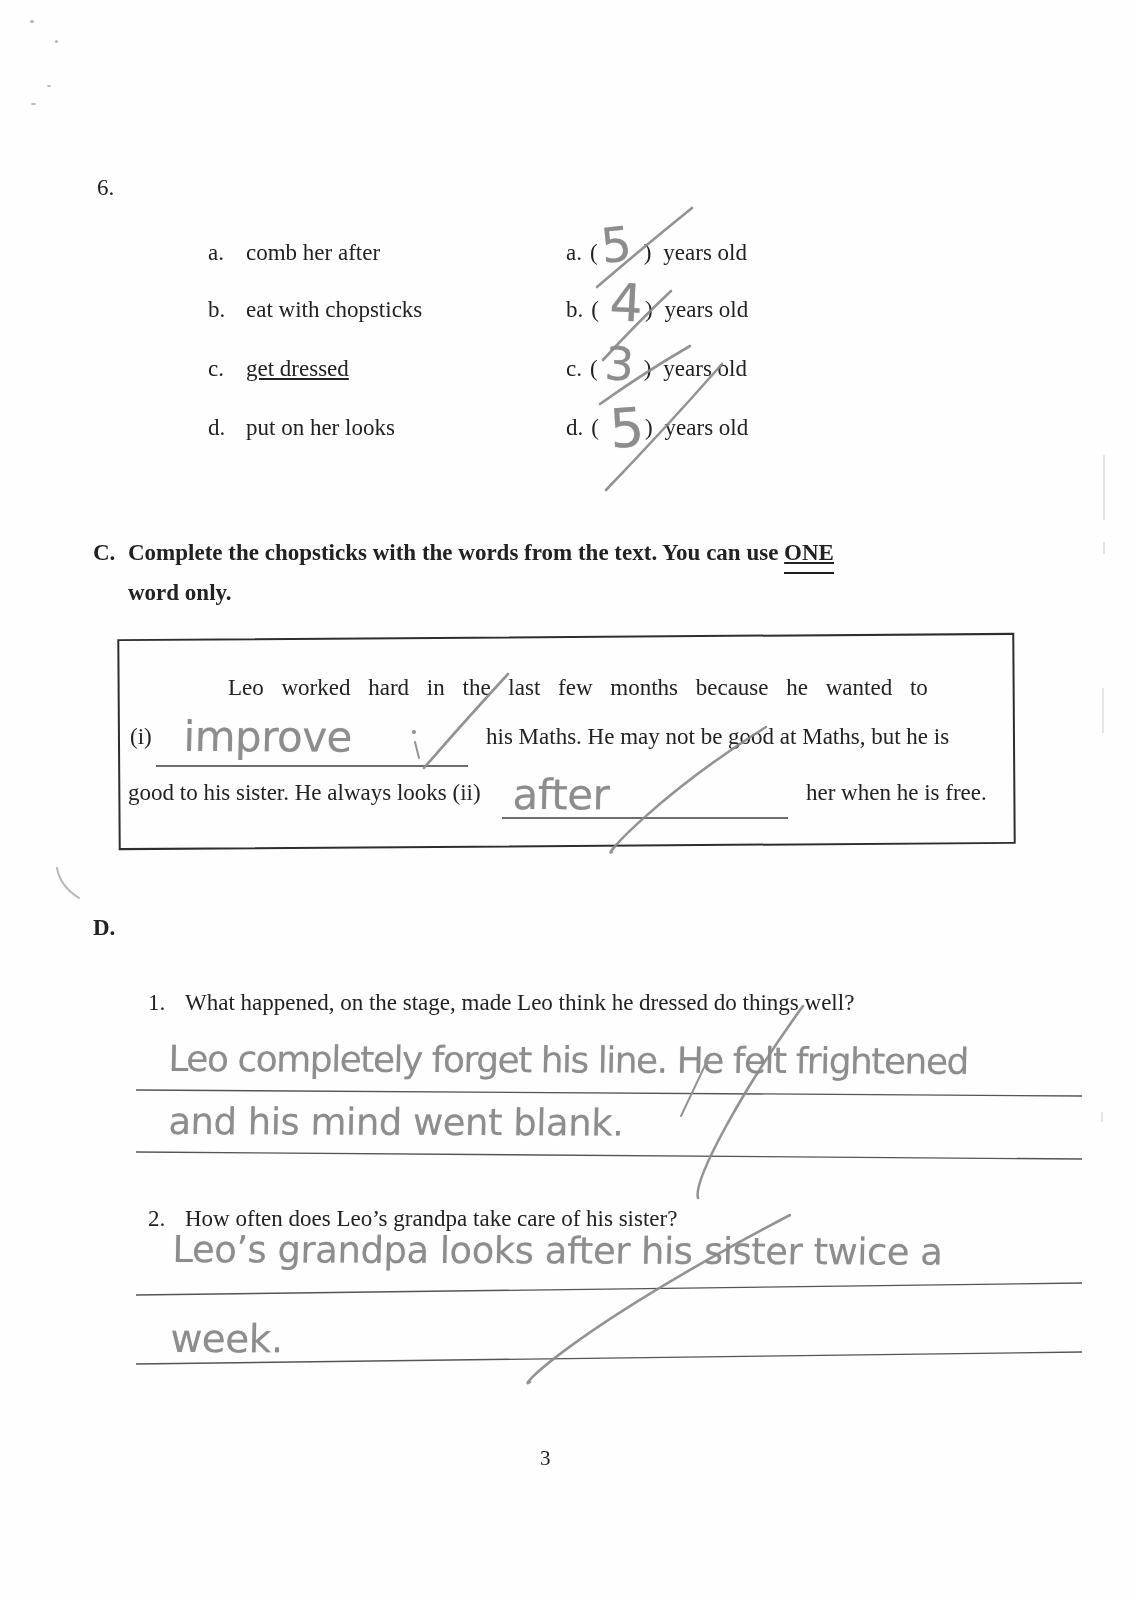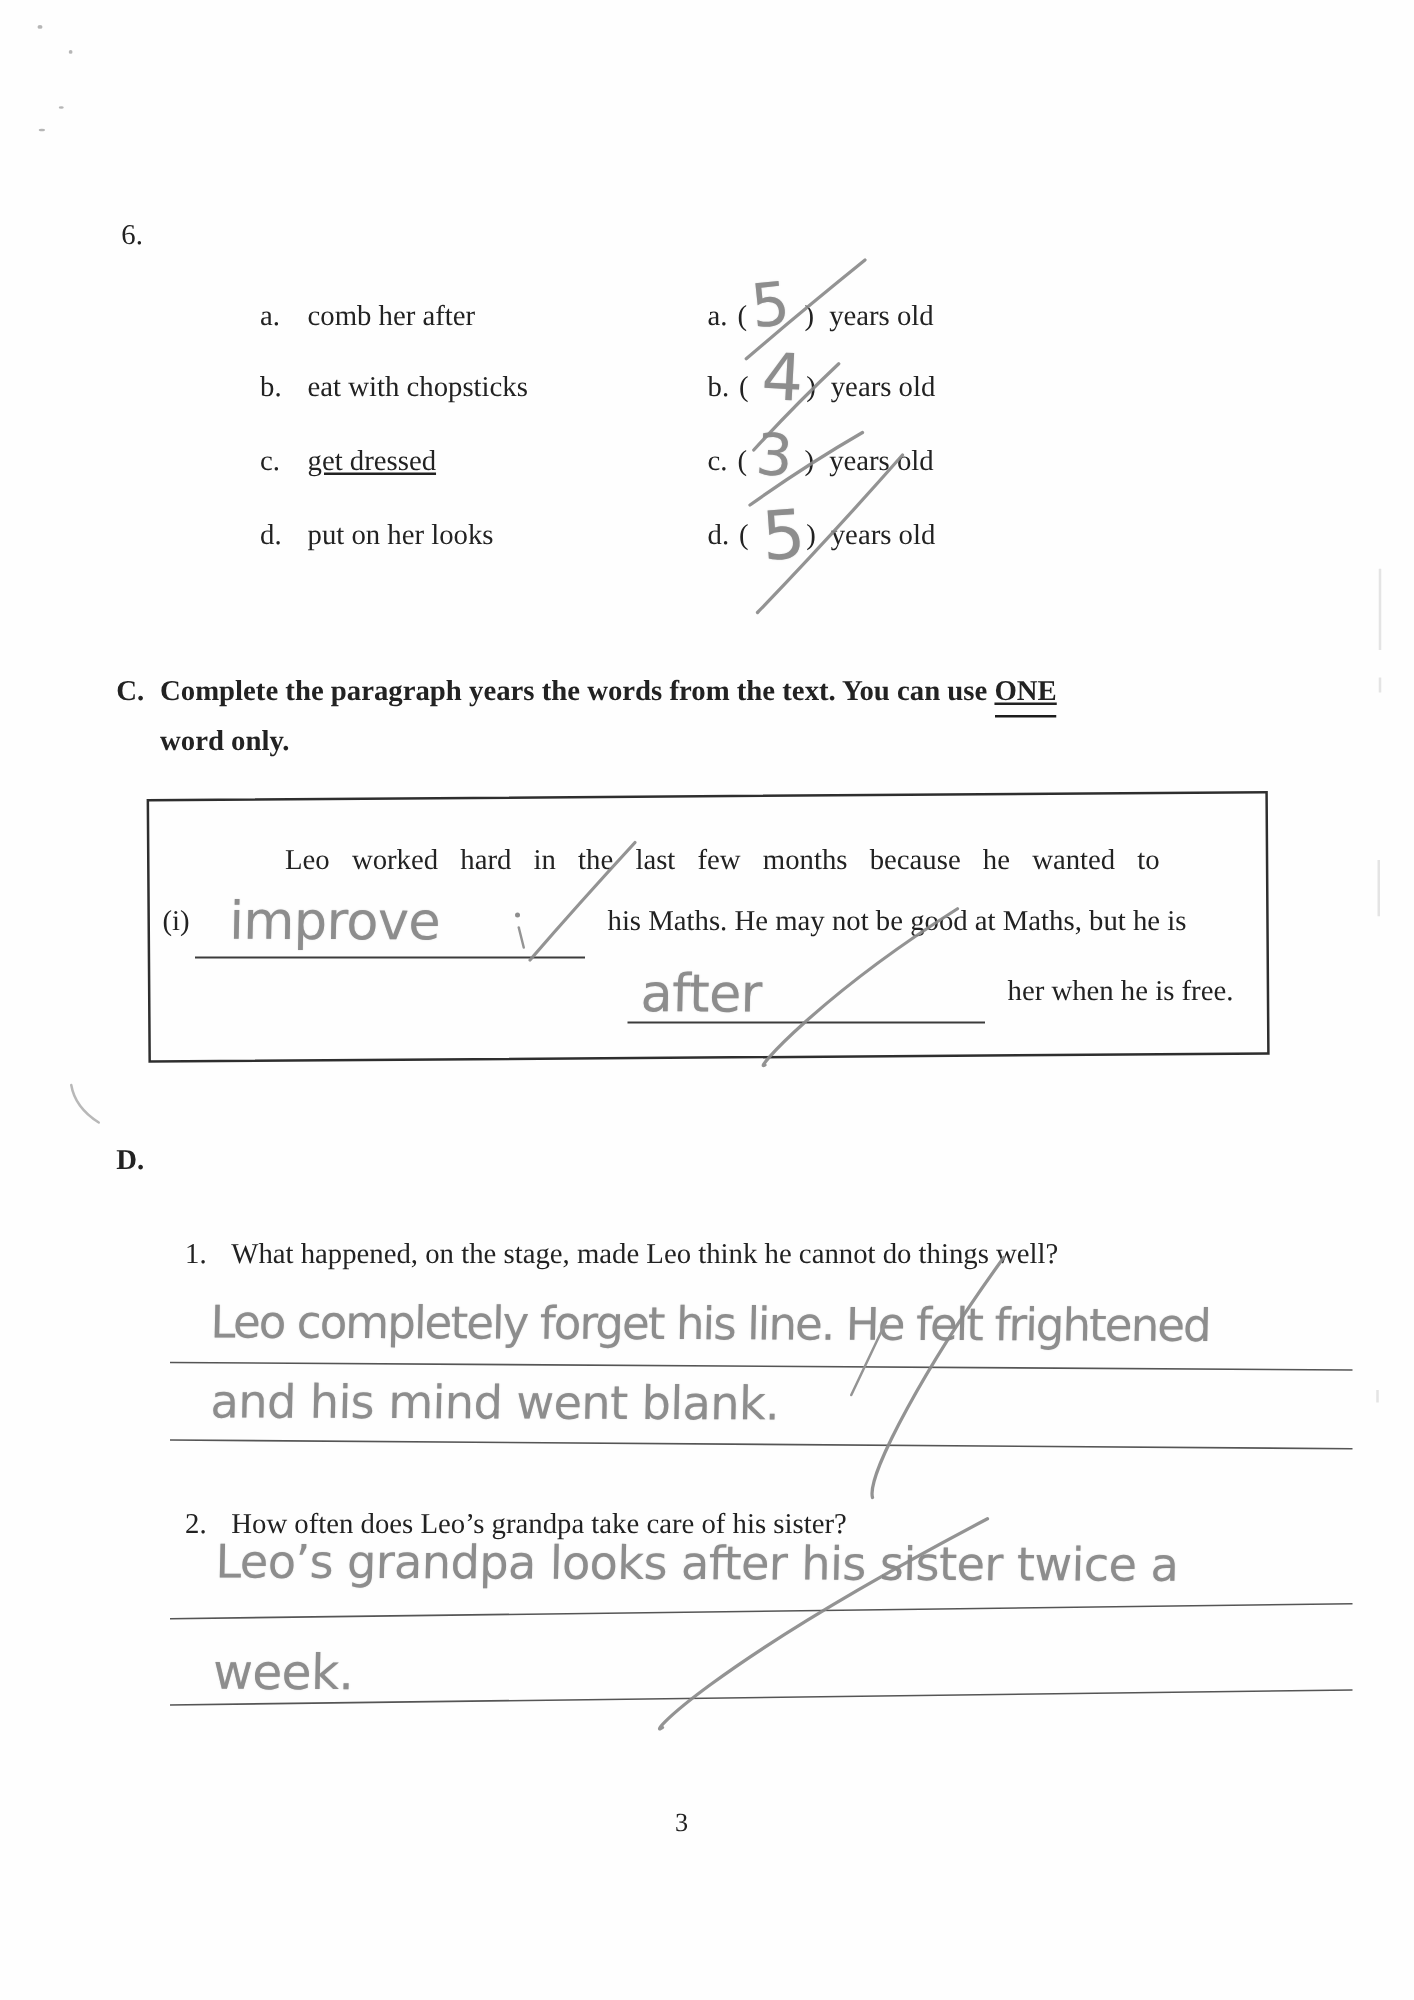--- a/index.html
+++ b/index.html
@@ -63,36 +63,37 @@
   <div class="pr" style="left:246px;top:356px;text-decoration:underline;">get dressed</div>
   <div class="pr" style="left:566px;top:356px;"><span>c.</span><span class="sp1">(</span><span class="agegap"></span><span>)</span><span class="sp2">years old</span></div>
   <div class="hand" style="left:603px;top:336px;font-size:46px;transform:rotate(4deg);">3</div>
 
   <div class="pr" style="left:208px;top:415px;">d.</div>
   <div class="pr" style="left:246px;top:415px;">put on her looks</div>
   <div class="pr" style="left:566px;top:415px;"><span>d.</span><span class="sp1">(</span><span class="agegap"></span><span>)</span><span class="sp2">years old</span></div>
   <div class="hand" style="left:612px;top:398px;font-size:54px;transform:rotate(-4deg);">5</div>
 
   <div class="pr bold" style="left:93px;top:540px;">C.</div>
-  <div class="pr bold" style="left:128px;top:540px;"><span>Complete the paragraph years the words from the text. You can use </span><span class="und">ONE</span></div>
+  <div class="pr bold" style="left:128px;top:540px;"><span>Complete the chopsticks with the words from the text. You can use </span><span class="und">ONE</span></div>
   <div class="pr bold" style="left:128px;top:580px;">word only.</div>
 
   <div class="cbox"></div>
 
   <div class="pr justify1" style="left:228px;top:675px;">Leo worked hard in the last few months because he wanted to</div>
   <div class="pr" style="left:130px;top:724px;">(i)</div>
   <div class="pr" style="left:486px;top:724px;">his Maths. He may not be good at Maths, but he is</div>
   <div class="hand" style="left:183px;top:712px;font-size:42px;">improve</div>
+  <div class="pr" style="left:128px;top:780px;">good to his sister. He always looks (ii)</div>
   <div class="pr" style="left:806px;top:780px;">her when he is free.</div>
   <div class="hand" style="left:512px;top:770px;font-size:42px;">after</div>
 
   <div class="pr bold" style="left:93px;top:915px;">D.</div>
 
   <div class="pr" style="left:148px;top:990px;">1.</div>
-  <div class="pr" style="left:185px;top:990px;">What happened, on the stage, made Leo think he cannot do things well?</div>
+  <div class="pr" style="left:185px;top:990px;">What happened, on the stage, made Leo think he dressed do things well?</div>
   <div class="hand" style="left:168px;top:1038px;font-size:36px;letter-spacing:-1.5px;">Leo completely forget his line. He felt frightened</div>
   <div class="hand" style="left:168px;top:1100px;font-size:37px;">and his mind went blank.</div>
 
   <div class="pr" style="left:148px;top:1206px;">2.</div>
   <div class="pr" style="left:185px;top:1206px;">How often does Leo’s grandpa take care of his sister?</div>
   <div class="hand" style="left:172px;top:1228px;font-size:37px;letter-spacing:-0.5px;">Leo’s grandpa looks after his sister twice a</div>
   <div class="hand" style="left:170px;top:1316px;font-size:39px;">week.</div>
 
   <div class="pr" style="left:540px;top:1446px;font-size:21px;">3</div>
 

